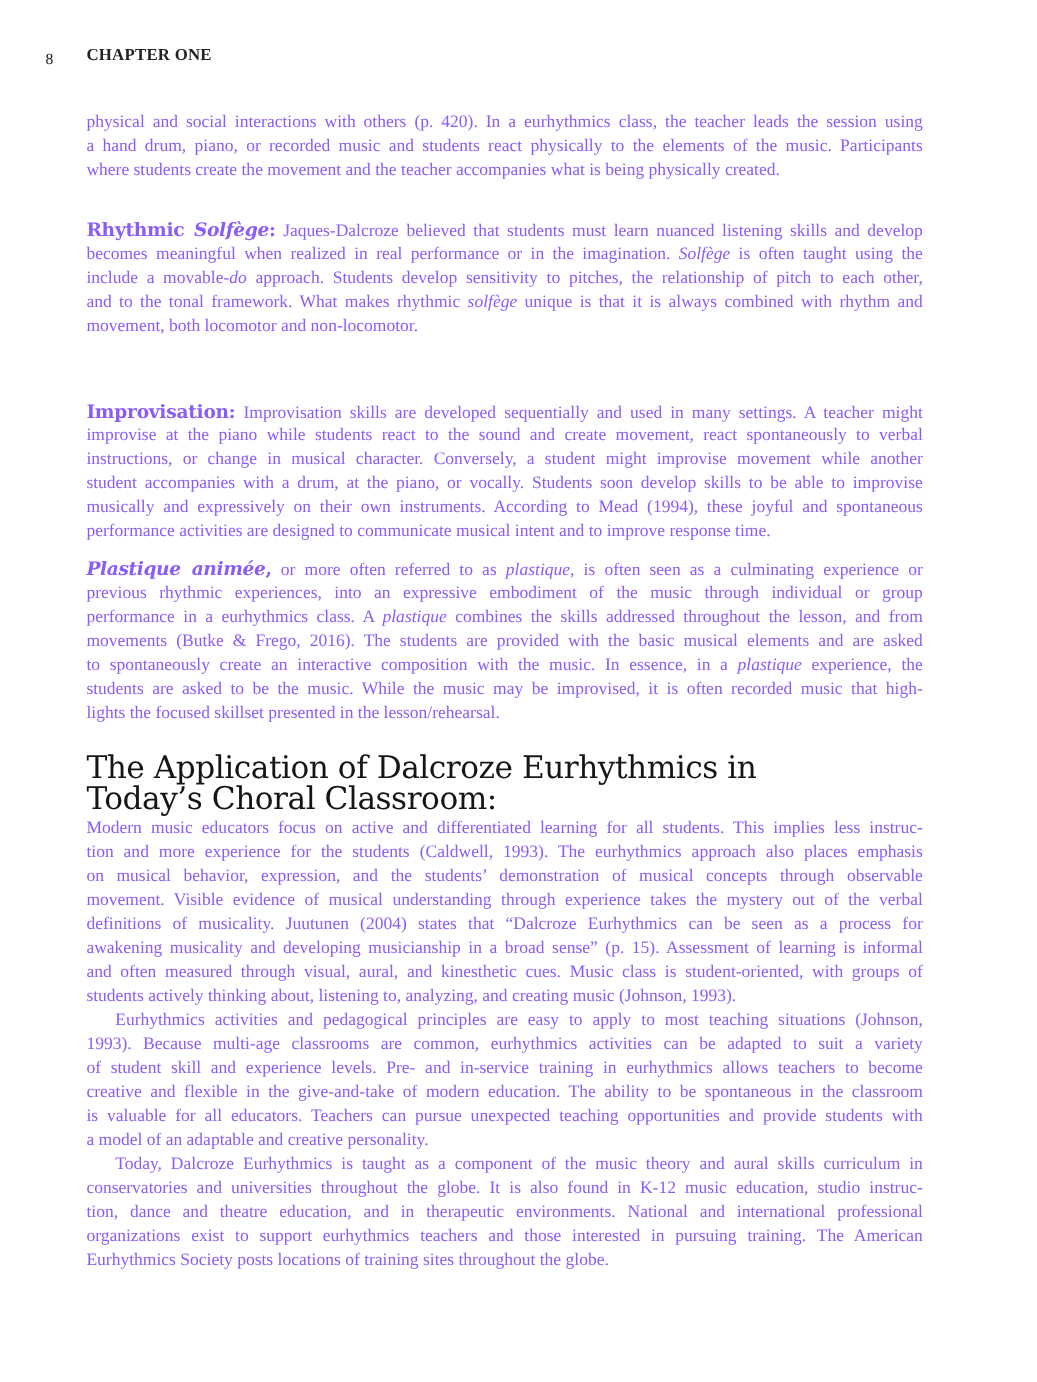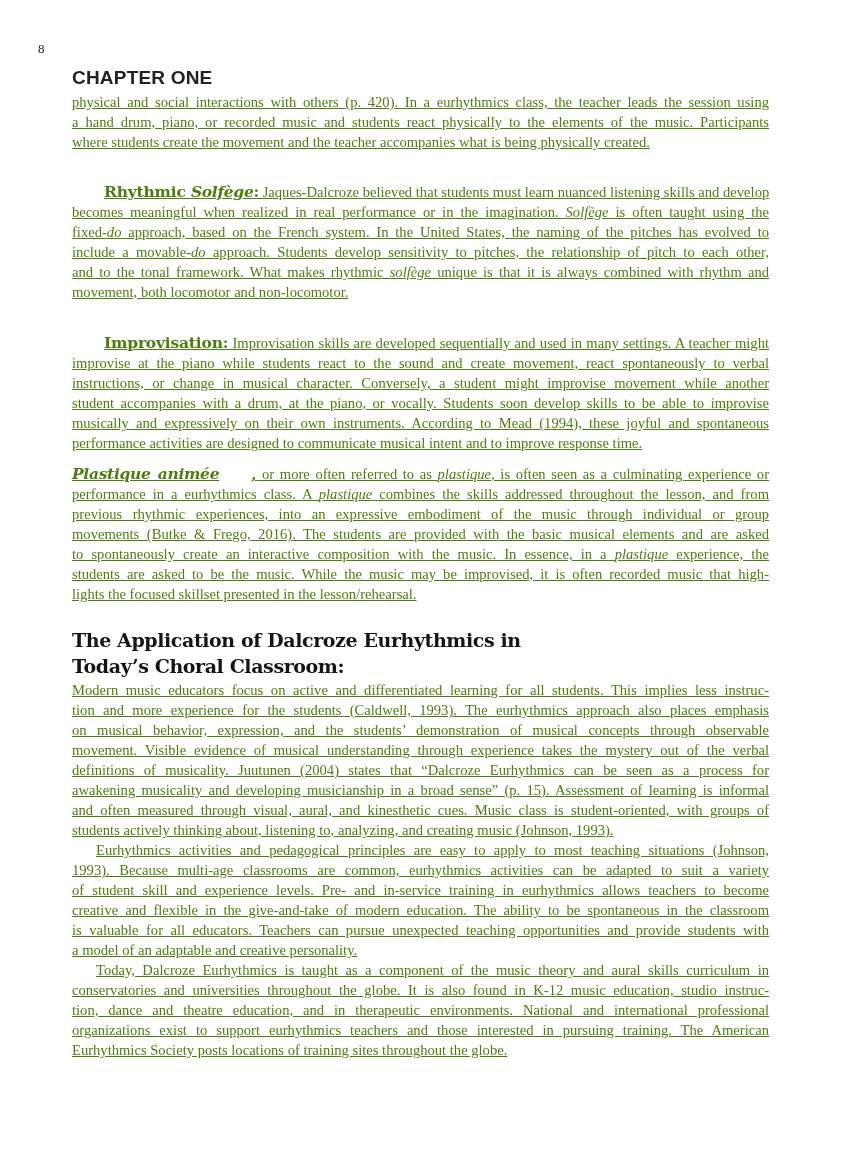--- a/index.html
+++ b/index.html
@@ -1,65 +1,64 @@
 <!DOCTYPE html>
 <html><head>
 <meta charset="utf-8">
 <style>
   html, body { margin: 0; padding: 0; background: #ffffff; }
   body { width: 864px; height: 1152px; position: relative; overflow: hidden; color: #1a1a1a; font-family: "DejaVu Serif", serif; }
   .header { position: absolute; top: 39px; left: 0; width: 864px; height: 22px; }
   .page-num { position: absolute; left: 38px; top: 2px; font-size: 13px; font-family: "Liberation Serif", serif; color: #222; }
-  .running-head { position: absolute; left: 72px; top: 0; font-size: 19px; font-family: Liberation Sans, sans-serif; font-weight: bold; letter-spacing: 0.2px; color: #222; margin-top: 28px; }
-  .body-text { position: absolute; left: 72px; width: 697px; font-family: "Liberation Serif", serif; font-size: 14.6px; color: #4d7c0f; text-decoration: underline; }
+  .running-head { position: absolute; left: 72px; top: 0; font-size: 14px; font-family: Liberation Serif, serif; font-weight: bold; letter-spacing: 0.2px; color: #222; }
+  .body-text { position: absolute; left: 72px; width: 697px; font-family: "Liberation Serif", serif; font-size: 14.6px; color: #8b5cf6; }
   .line { display: block; height: 20px; line-height: 20px; white-space: nowrap; text-align: justify; text-align-last: justify; }
   .line.last { text-align-last: left; }
   .line.indent { padding-left: 24px; }
-  .run-head { font-family: "DejaVu Serif", serif; font-weight: bold; font-size: 15.5px; letter-spacing: -0.2px; margin-left: 32px; }
+  .run-head { font-family: "DejaVu Serif", serif; font-weight: bold; font-size: 15.5px; letter-spacing: -0.2px; }
   .run-head-it { font-family: "DejaVu Serif", serif; font-weight: bold; font-style: italic; font-size: 15.5px; letter-spacing: -0.3px; }
   em { font-style: italic; }
-  .section-title { position: absolute; left: 72px; top: 627px; font-family: "DejaVu Serif", serif; font-weight: bold; font-size: 19px; line-height: 26px; color: #151515; letter-spacing: -0.4px; }
+  .section-title { position: absolute; left: 72px; top: 627px; font-family: "DejaVu Serif", serif; font-weight: normal; font-size: 26px; line-height: 26px; color: #151515; letter-spacing: -0.4px; }
   .section-title span { display: block; }
 </style>
 </head>
 <body>
 
 <div class="header">
   <span class="page-num">8</span>
   <span class="running-head">CHAPTER ONE</span>
 </div>
 
 <div class="body-text" style="top:92px;">
   <span class="line">physical and social interactions with others (p. 420). In a eurhythmics class, the teacher leads the session using</span>
   <span class="line">a hand drum, piano, or recorded music and students react physically to the elements of the music. Participants</span>
   <span class="line last">where students create the movement and the teacher accompanies what is being physically created.</span>
 </div>
 
 <div class="body-text" style="top:182px;">
   <span class="line"><span class="run-head"><span>Rhythmic </span><span class="run-head-it">Solfège</span><span>:</span></span><span> Jaques-Dalcroze believed that students must learn nuanced listening skills and develop</span></span>
   <span class="line"><span>becomes meaningful when realized in real performance or in the imagination. </span><em>Solfège</em><span> is often taught using the</span></span>
-  <span class="line"><span>fixed-</span><em>do</em><span> approach, based on the French system. In the United States, the naming of the pitches has evolved to</span></span>
   <span class="line"><span>include a movable-</span><em>do</em><span> approach. Students develop sensitivity to pitches, the relationship of pitch to each other,</span></span>
   <span class="line"><span>and to the tonal framework. What makes rhythmic </span><em>solfège</em><span> unique is that it is always combined with rhythm and</span></span>
   <span class="line last">movement, both locomotor and non-locomotor.</span>
 </div>
 
 <div class="body-text" style="top:333px;">
   <span class="line"><span class="run-head">Improvisation:</span><span> Improvisation skills are developed sequentially and used in many settings. A teacher might</span></span>
   <span class="line">improvise at the piano while students react to the sound and create movement, react spontaneously to verbal</span>
   <span class="line">instructions, or change in musical character. Conversely, a student might improvise movement while another</span>
   <span class="line">student accompanies with a drum, at the piano, or vocally. Students soon develop skills to be able to improvise</span>
   <span class="line">musically and expressively on their own instruments. According to Mead (1994), these joyful and spontaneous</span>
   <span class="line last">performance activities are designed to communicate musical intent and to improve response time.</span>
 </div>
 
 <div class="body-text" style="top:464px;">
   <span class="line"><span class="run-head-it">Plastique animée</span><span class="run-head">,</span><span> or more often referred to as </span><em>plastique</em><span>, is often seen as a culminating experience or</span></span>
+  <span class="line">previous rhythmic experiences, into an expressive embodiment of the music through individual or group</span>
   <span class="line"><span>performance in a eurhythmics class. A </span><em>plastique</em><span> combines the skills addressed throughout the lesson, and from</span></span>
-  <span class="line">previous rhythmic experiences, into an expressive embodiment of the music through individual or group</span>
   <span class="line">movements (Butke &amp; Frego, 2016). The students are provided with the basic musical elements and are asked</span>
   <span class="line"><span>to spontaneously create an interactive composition with the music. In essence, in a </span><em>plastique</em><span> experience, the</span></span>
   <span class="line">students are asked to be the music. While the music may be improvised, it is often recorded music that high-</span>
   <span class="line last">lights the focused skillset presented in the lesson/rehearsal.</span>
 </div>
 
 <div class="section-title">
   <span>The Application of Dalcroze Eurhythmics in</span>
   <span>Today’s Choral Classroom:</span>
 </div>

